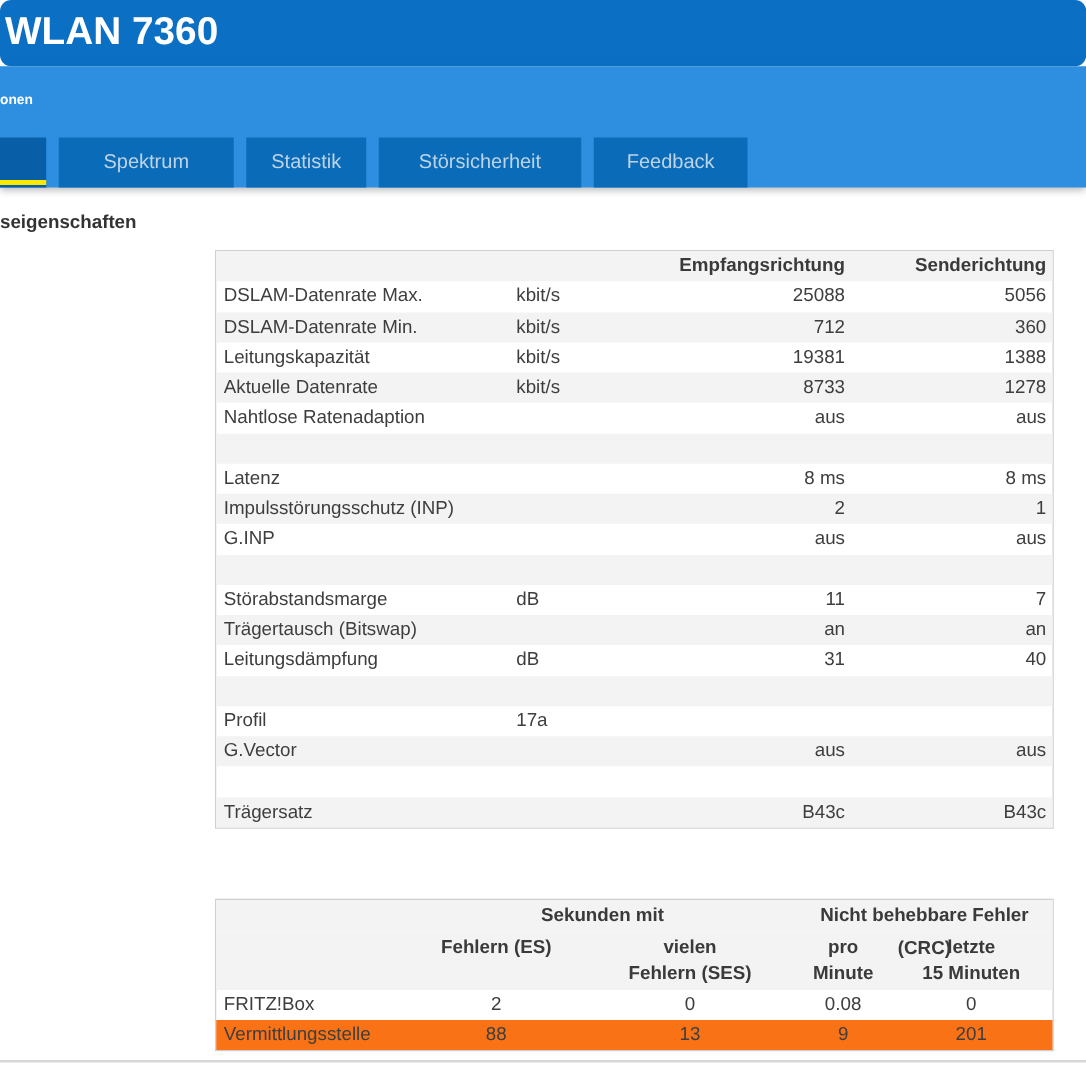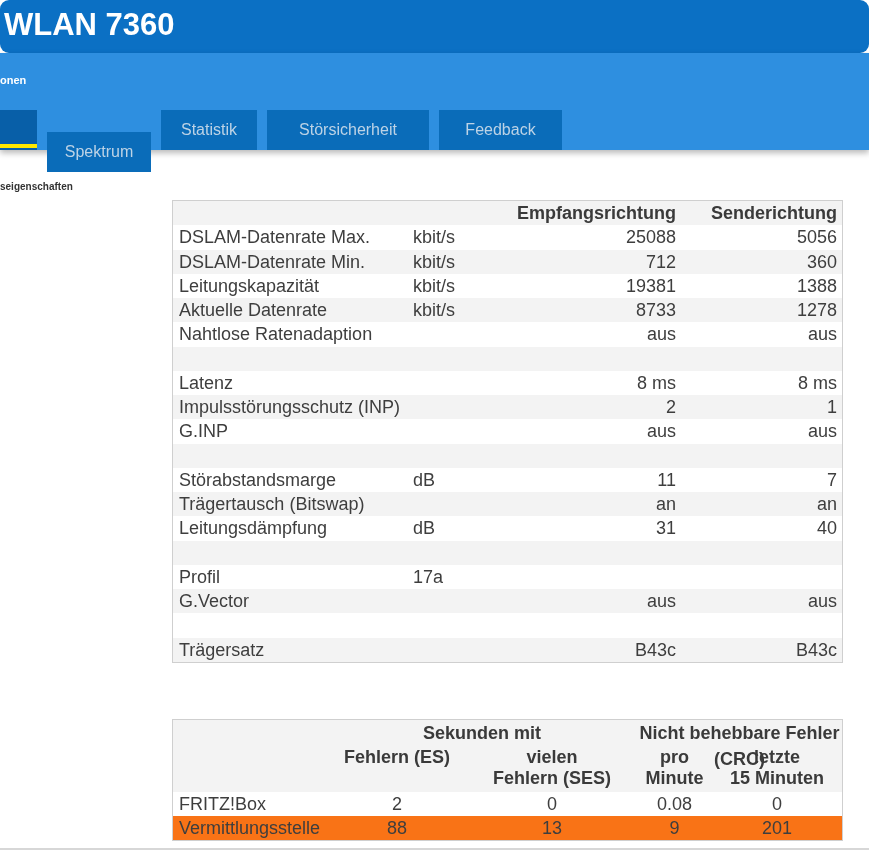--- a/index.html
+++ b/index.html
@@ -46,27 +46,27 @@
   .tab:first-child { margin-left: 0; }
   .tab.active { background: #085fa8; }
   .tab.active::after {
     content: ""; position: absolute; left: 0; right: 0; bottom: 2px; height: 4px;
     background: #ffe800;
   }
 
   
   .page-heading {
     position: absolute; top: 169px; left: 0;
-    font-size: 10px; font-weight: bold; color: #333333; white-space: nowrap; margin-top: 12px;
+    font-size: 15px; font-weight: bold; color: #333333; white-space: nowrap;
   }
 
   .data-table {
     position: absolute; left: 172px; width: 671px;
     border: 1px solid #cfcfcf; background: #ffffff;
-    font-size: 18px; color: #3e3e3e;
+    font-size: 15px; color: #3e3e3e;
   }
   #line-table { top: 200px; }
   #error-table { top: 719px; }
 
   .trow { display: flex; height: 24.25px; line-height: 24.25px; }
   .trow.shaded { background: #f3f3f3; }
   .trow.head { font-weight: bold; background: #f3f3f3; color: #3a3a3a; }
   .c-label { width: 240px; padding-left: 6px; overflow: hidden; white-space: nowrap; }
   .c-unit  { width: 95px;  overflow: hidden; white-space: nowrap; }
   .c-rx    { width: 168px; text-align: right; white-space: nowrap; }
@@ -98,21 +98,21 @@
 <div class="top-banner">
   <div class="app-title">WLAN 7360</div>
 </div>
 
 <div class="sub-banner">
   <div class="breadcrumb">onen</div>
   <div class="tab-bar">
       <div class="tab active" style="width: 37px;">
         <span></span>
       </div>
-      <div class="tab" style="width: 104px; margin-top: 22px;">
+      <div class="tab" style="width: 140px;">
         <span>Spektrum</span>
       </div>
       <div class="tab" style="width: 96px;">
         <span>Statistik</span>
       </div>
       <div class="tab" style="width: 162px;">
         <span>Störsicherheit</span>
       </div>
       <div class="tab" style="width: 123px;">
         <span>Feedback</span>

